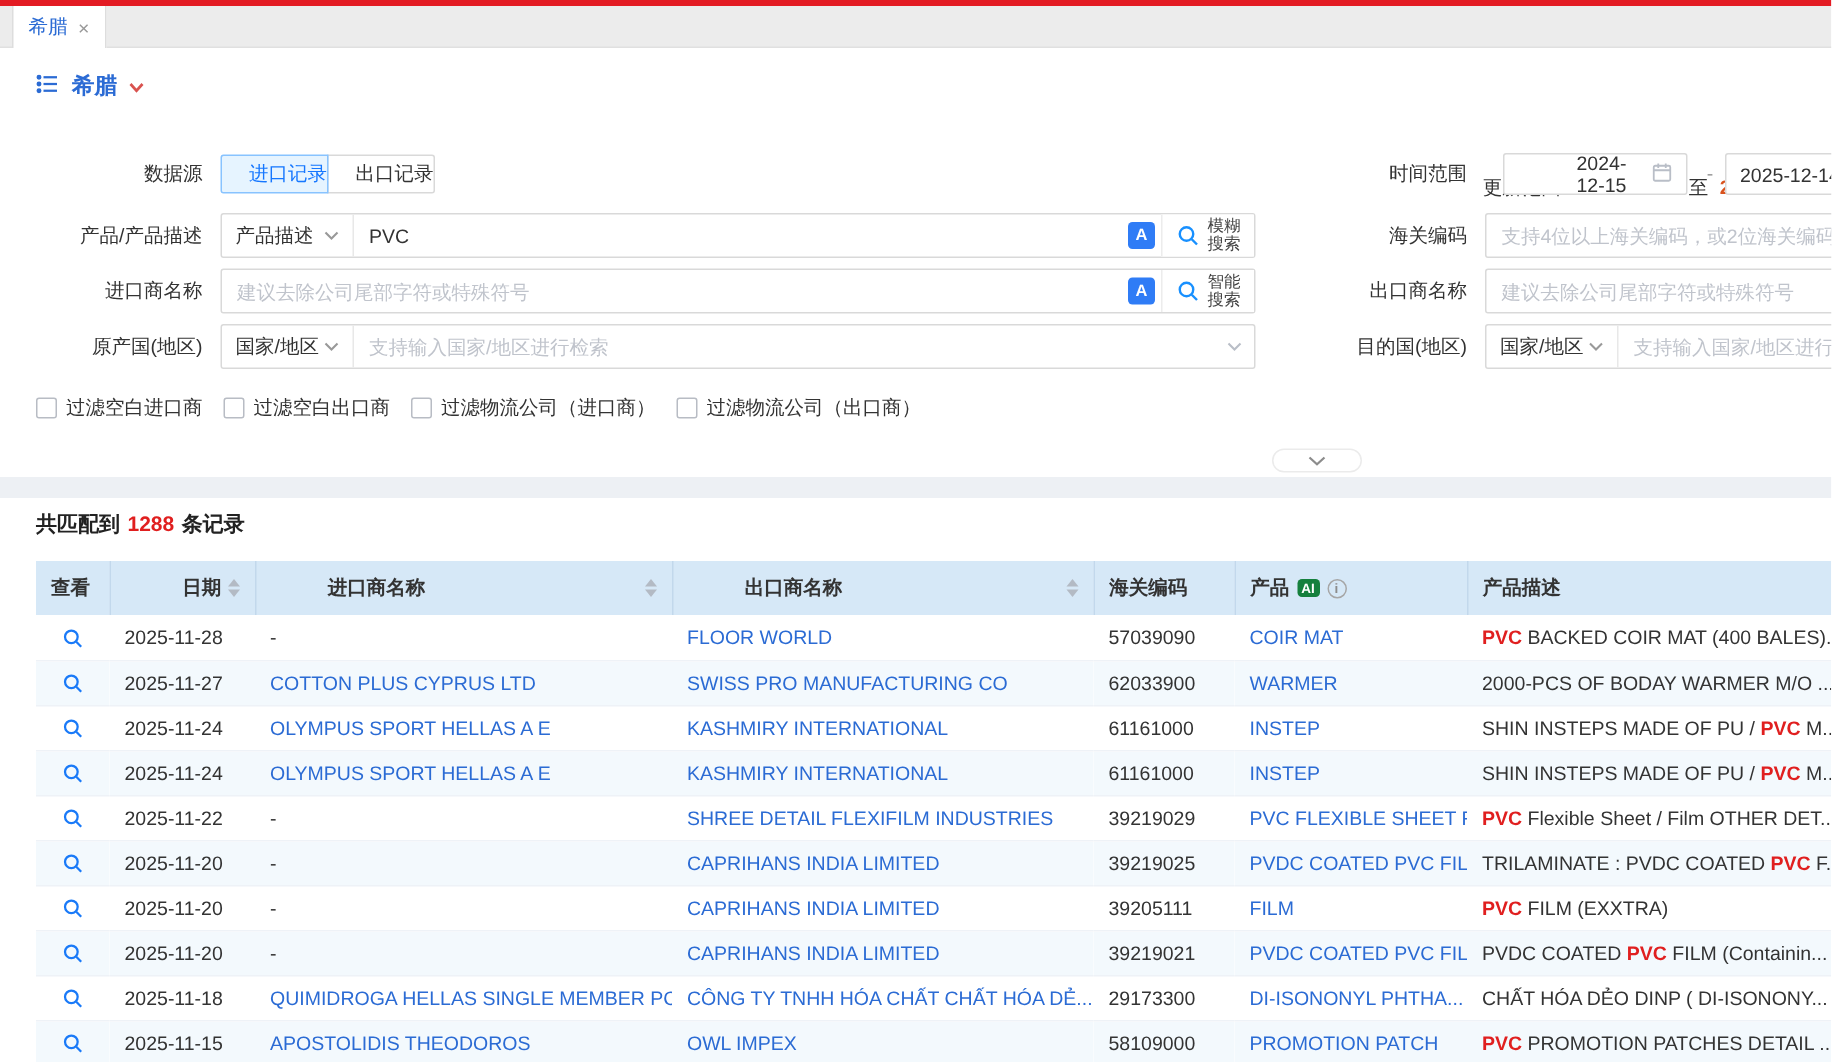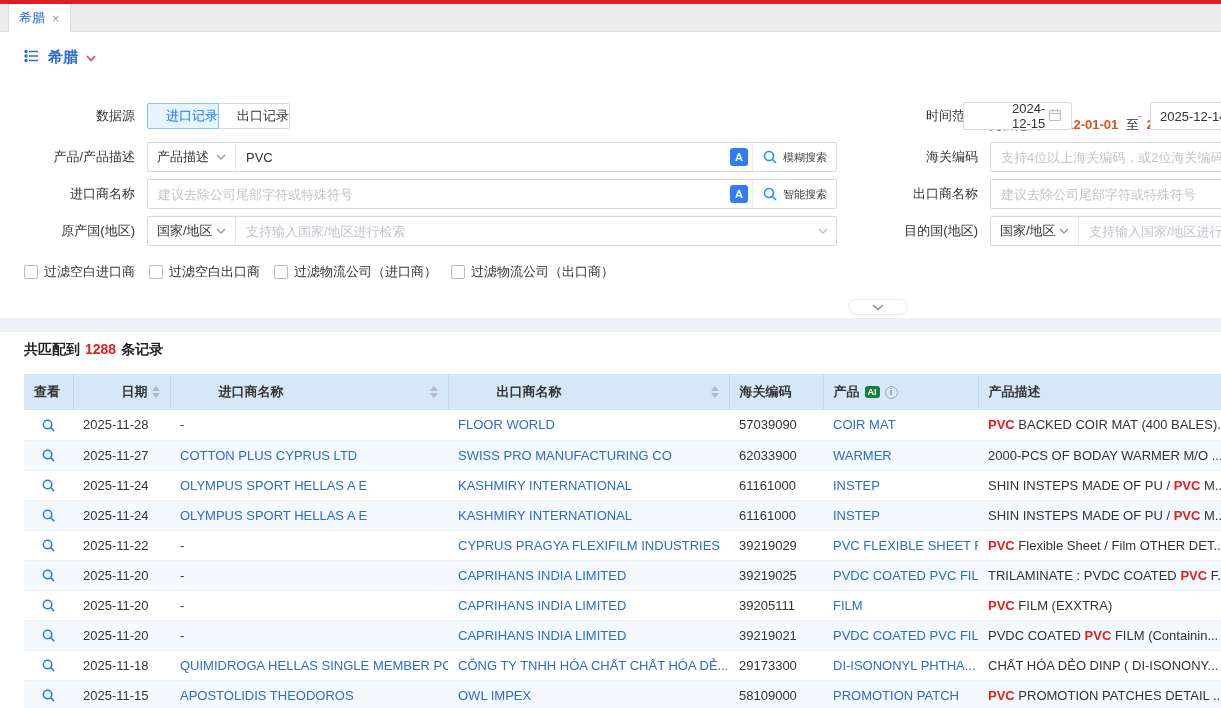--- a/index.html
+++ b/index.html
@@ -30,39 +30,39 @@
   .seg { position:absolute; top:103px; left:147px; display:flex; }
   .seg-btn { width:72px; height:26px; background:#fff; border:1px solid #d9d9d9; color:#333; font-size:13px;
              font-family:inherit; cursor:pointer;text-align:right; }
   .seg-btn:first-child { border-radius:2px 0 0 2px; }
   .seg-btn:last-child { border-radius:0 2px 2px 0; margin-left:-1px; }
   .seg-btn.active { background:#e6f4ff; border-color:#88c3ff; color:#1677ff; z-index:1; position:relative; }
 
   
   .date-box { position:absolute; height:28px; border:1px solid #d9d9d9; border-radius:2px; background:#fff;
               display:flex; align-items:center; justify-content:space-between; padding:0 9px; font-size:13px; color:#333; cursor:pointer; }
-  .db1 { top:102px; left:963px; width:109px;padding-left:48px; }
+  .db1 { top:102px; left:1002px; width:123px;padding-left:48px; }
   .db2 { top:102px; left:1150px; width:140px; }
   .date-dash { position:absolute; top:102px; left:1131px; width:18px; height:28px; line-height:28px; text-align:center; color:#999; }
 
   
   .input-group { position:absolute; left:147px; width:690px; height:30px; display:flex; align-items:center;
                  border:1px solid #d9d9d9; border-radius:2px; background:#fff; }
   .g2 { top:142px; } .g3 { top:179px; } .g4 { top:216px; }
   .group-select { display:flex; align-items:center; justify-content:space-between; width:88px; height:100%;
                   padding:0 9px; border-right:1px solid #e8e8e8; color:#333; cursor:pointer; flex:none; }
   .group-input { flex:1; min-width:0; height:100%; border:none; outline:none; padding:0 10px; font-size:13px;
                  color:#333; font-family:inherit; background:transparent; }
   .group-input::placeholder { color:#c0c4cc; }
   .icon-btn { display:flex; align-items:center; justify-content:center; width:26px; height:100%; cursor:pointer; flex:none; }
   .translate-icon { width:18px; height:18px; background:#2f7cf6; border-radius:3px; color:#fff; font-size:11px;
                     display:flex; align-items:center; justify-content:center; font-weight:bold; }
   .side-btn { display:flex; align-items:center; gap:5px; padding:0 9px; height:100%; border:none;
               border-left:1px solid #ececec; background:#fff; cursor:pointer; font-family:inherit; flex:none; }
-  .two-line { display:flex; flex-direction:row; font-size:11px; line-height:12px; color:#444; text-align:center; }
+  .two-line { display:flex; flex-direction:column; font-size:11px; line-height:12px; color:#444; text-align:center; }
 
   .solo-input { position:absolute; left:990px; width:297px; height:30px; border:1px solid #d9d9d9; border-radius:2px;
                 padding:0 10px; font-size:13px; color:#333; font-family:inherit; outline:none; }
   .solo-input::placeholder { color:#c0c4cc; }
   .hs { top:142px; } .exp { top:179px; }
   .ig-right { left:990px; width:297px; }
 
   
   .filters { position:absolute; top:263px; left:24px; display:flex; align-items:center; gap:14px; }
   .filter-item { display:flex; align-items:center; gap:6px; cursor:pointer; white-space:nowrap; font-size:13px; color:#333; }
@@ -391,21 +391,21 @@
     <td class="col-view">
       <span class="view-icon">
         <svg width="15" height="15" viewBox="0 0 16 16" fill="none" stroke="#1a7af8" stroke-width="1.6">
           <circle cx="7" cy="7" r="4.5"></circle>
                     <line x1="10.5" y1="10.5" x2="14" y2="14"></line>
         </svg>
       </span>
     </td>
     <td>2025-11-22</td>
     <td><a class="plain">-</a></td>
-    <td><a>CYPRUS PRAGYA FLEXIFILM INDUSTRIES</a></td>
+    <td><a>SHREE DETAIL FLEXIFILM INDUSTRIES</a></td>
     <td>39219029</td>
     <td><a>PVC FLEXIBLE SHEET F...</a></td>
     <td><span class="hl">PVC</span><span> Flexible Sheet / Film OTHER DET...</span></td>
   </tr>
             <tr>
     <td class="col-view">
       <span class="view-icon">
         <svg width="15" height="15" viewBox="0 0 16 16" fill="none" stroke="#1a7af8" stroke-width="1.6">
           <circle cx="7" cy="7" r="4.5"></circle>
                     <line x1="10.5" y1="10.5" x2="14" y2="14"></line>

